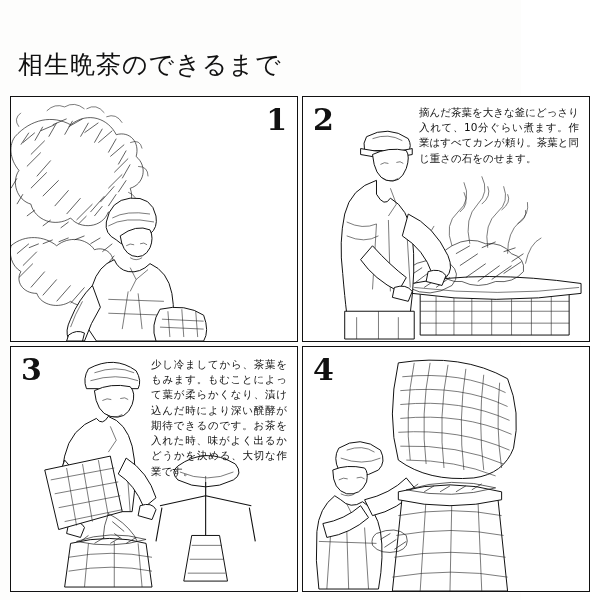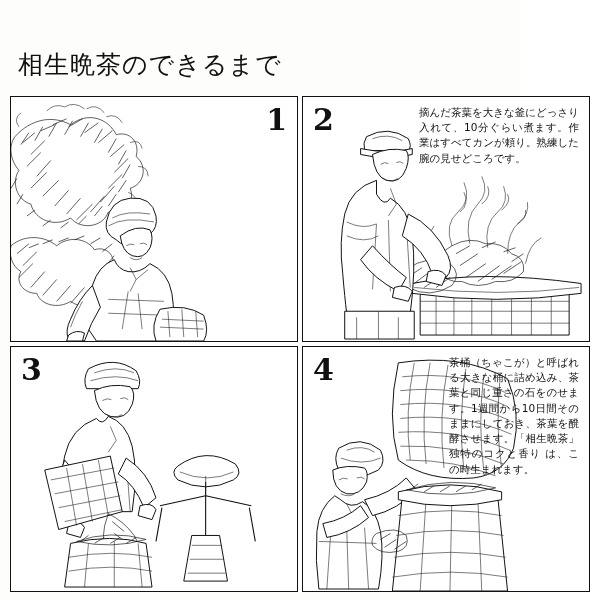--- a/index.html
+++ b/index.html
@@ -191,21 +191,21 @@
 
             <path class="fillwhite" d="M126 176 q12 -4 18 4 l-4 10 l-16 -4 Z"></path>
             <path class="fillwhite" d="M92 192 q12 -4 18 4 l-4 10 l-16 -4 Z"></path>
 
             <path class="fillwhite" d="M42 216 l0 28 l70 0 l0 -28 Z"></path>
             <path class="thin" d="M76 216 l0 28 M54 222 l0 22 M96 222 l0 22"></path>
           </g>
         </svg>
       </div>
       <div class="panel-num num-tl">2</div>
-      <div class="caption cap2">摘んだ茶葉を大きな釜にどっさり入れて、10分ぐらい煮ます。作業はすべてカンが頼り。熟練した腕の見せどころです。</div>
+      <div class="caption cap2">摘んだ茶葉を大きな釜にどっさり入れて、10分ぐらい煮ます。作業はすべてカンが頼り。茶葉と同じ重さの石をのせます。</div>
     </div>
 
     <div class="panel">
       <div class="art">
         <svg viewBox="0 0 288 246" preserveAspectRatio="none">
 
           <g>
             <path class="fillwhite" d="M78 22 q26 -14 48 2 q6 10 2 18 l-52 0 q-4 -10 2 -20 Z"></path>
             <path class="thin" d="M80 34 q26 -8 48 0 M84 26 q22 -8 40 0"></path>
 
@@ -247,20 +247,21 @@
             <path class="fillwhite" d="M60 198 q40 -10 76 0 l6 44 l-88 0 Z"></path>
             <path class="thin" d="M58 212 q44 -8 84 0 M58 226 q44 -8 84 0 M78 198 l-4 44 M104 196 l0 46 M128 198 l4 44"></path>
           </g>
           <g class="hatch-line">
             <path d="M66 196 q34 -12 70 -2 q-34 10 -70 2 Z"></path>
             <path d="M70 196 l8 -6 M84 198 l10 -6 M100 198 l10 -6 M116 198 l10 -6"></path>
           </g>
         </svg>
       </div>
       <div class="panel-num num-tl">3</div>
+      <div class="caption cap3">少し冷ましてから、茶葉をもみます。もむことによって葉が柔らかくなり、漬け込んだ時により深い醗酵が期待できるのです。お茶を入れた時、味がよく出るかどうかを決める、大切な作業です。</div>
     </div>
 
     <div class="panel">
       <div class="art">
         <svg viewBox="0 0 288 246" preserveAspectRatio="none">
 
           <g>
             <path class="fillwhite" d="M96 16 q64 -10 110 16 q14 34 6 70 q-10 26 -40 30 q-46 4 -76 -18 q-12 -44 0 -98 Z"></path>
             <g class="thin">
               <path d="M100 30 q60 -6 104 16 M98 44 q62 -6 108 16 M98 58 q62 -6 110 16 M98 72 q62 -6 112 16 M96 86 q62 -4 112 18 M98 100 q58 -2 104 18 M104 114 q50 0 90 16"></path>
@@ -297,17 +298,16 @@
             <path d="M108 144 l8 -6 M122 146 l10 -6 M138 146 l10 -6 M154 146 l10 -6 M170 144 l10 -6"></path>
           </g>
 
           <g class="hatch-line">
             <path d="M74 188 q20 -8 30 2 q4 12 -8 16 q-18 4 -26 -6 q-2 -8 4 -12 Z"></path>
             <path d="M78 194 l10 -6 M82 202 l12 -8 M92 204 l12 -8"></path>
           </g>
         </svg>
       </div>
       <div class="panel-num num-tl">4</div>
-      <div class="caption cap4">茶桶（ちゃこが）と呼ばれる大きな桶に詰め込み、茶葉と同じ重さの石をのせます。1週間から10日間そのままにしておき、茶葉を醗酵させます。「相生晩茶」独特のコクと香り は、この時生まれます。</div>
     </div>
 
   </div>
 </div>
 
 </body></html>

